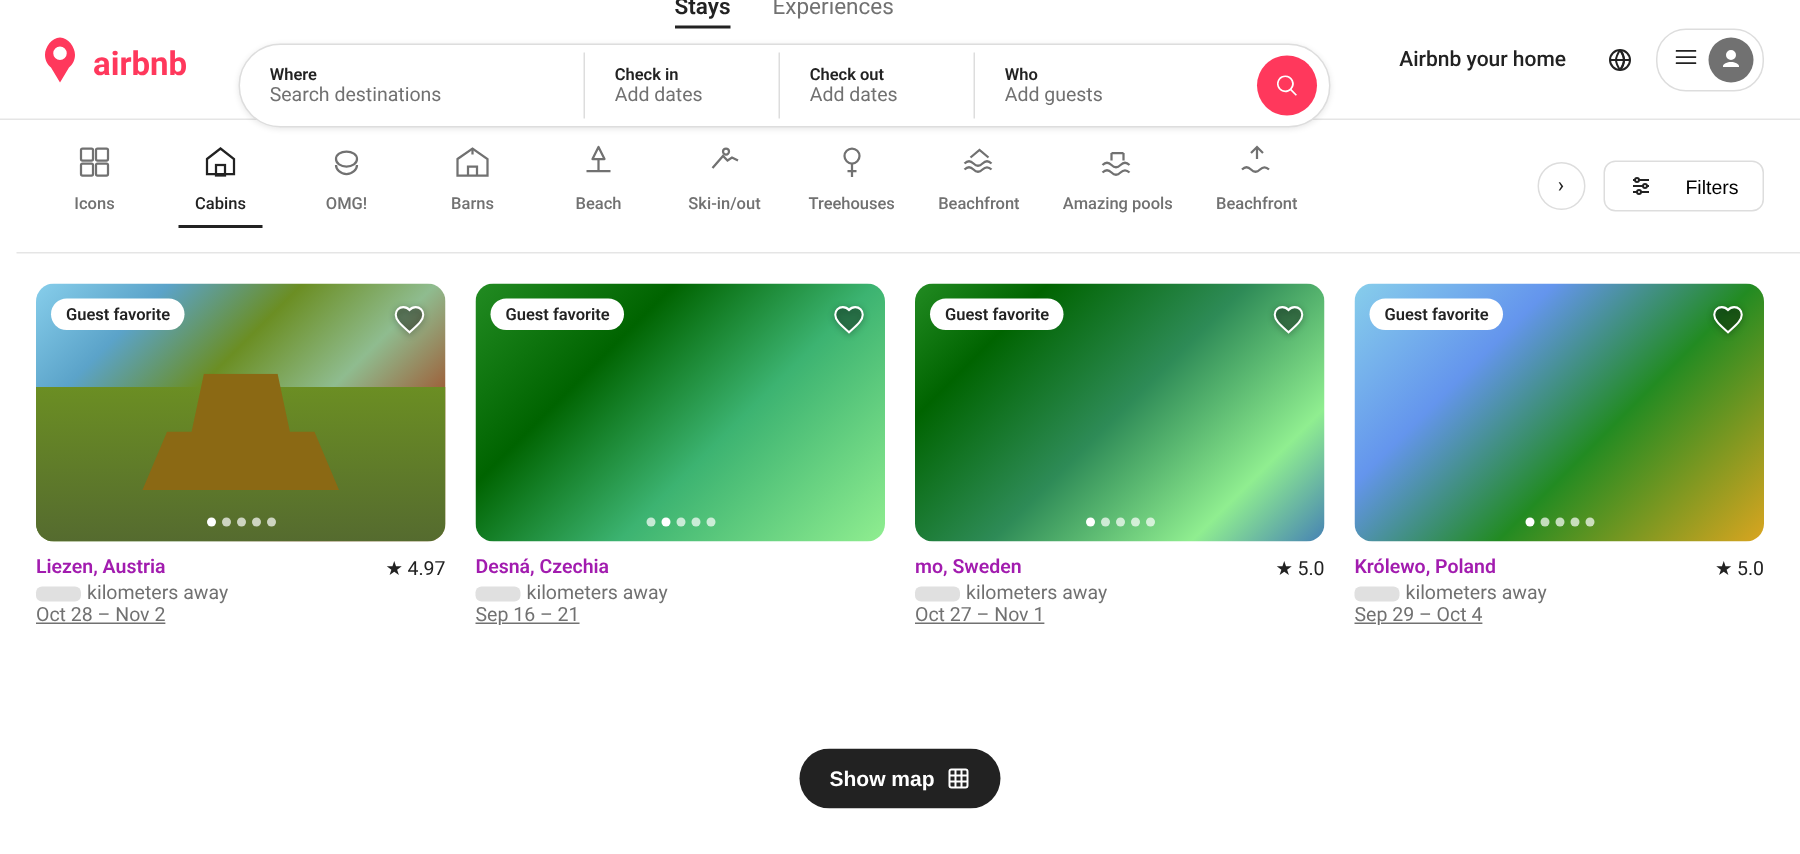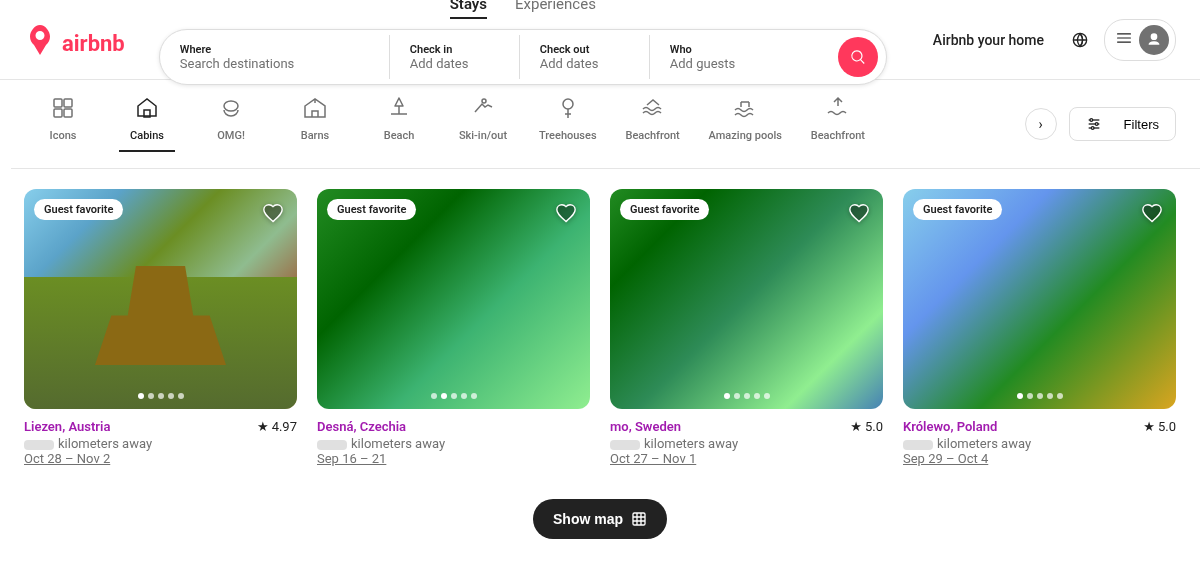--- a/index.html
+++ b/index.html
@@ -207,21 +207,21 @@
       grid-template-columns: repeat(4, 1fr);
       gap: 20px;
       padding: 20px 24px 0;
       position: relative;
     }
     .listing-card {
       cursor: pointer;
     }
     .listing-image {
       border-radius: 12px;
-      height: 220px;
+      height: 172px;
       position: relative;
       overflow: hidden;
       margin-bottom: 10px;
     }
     .listing-bg {
       width: 100%;
       height: 100%;
       background-size: cover;
       background-position: center;
     }

